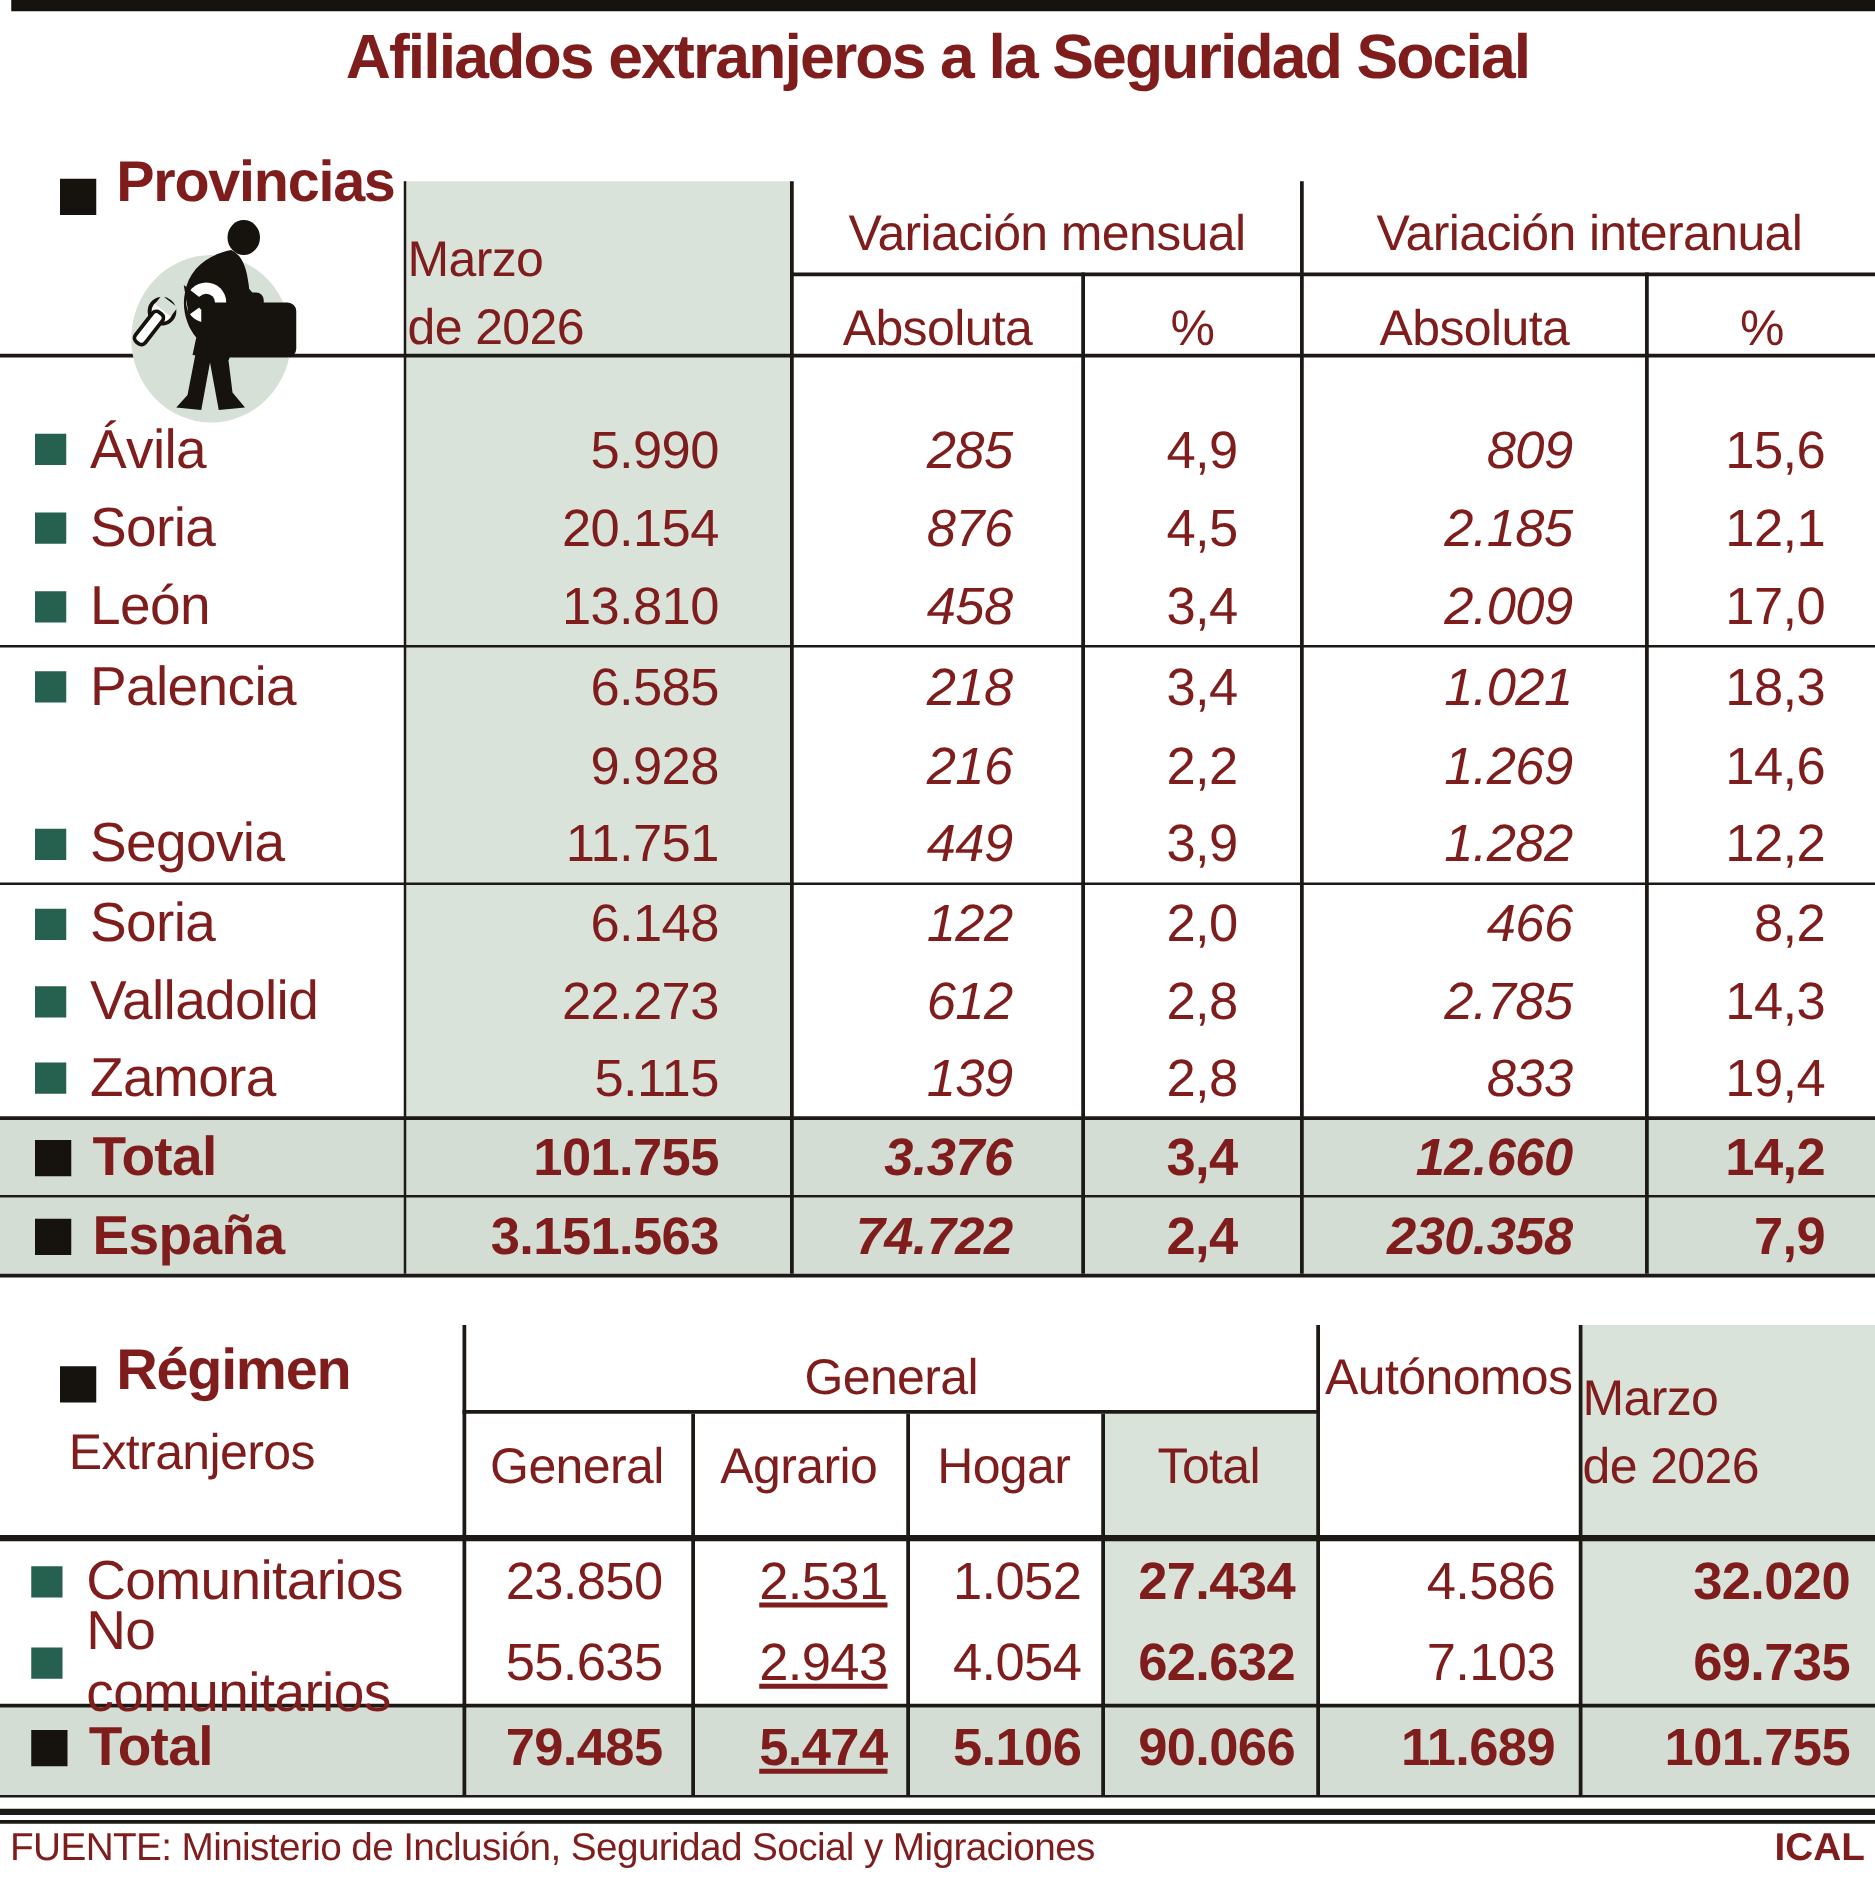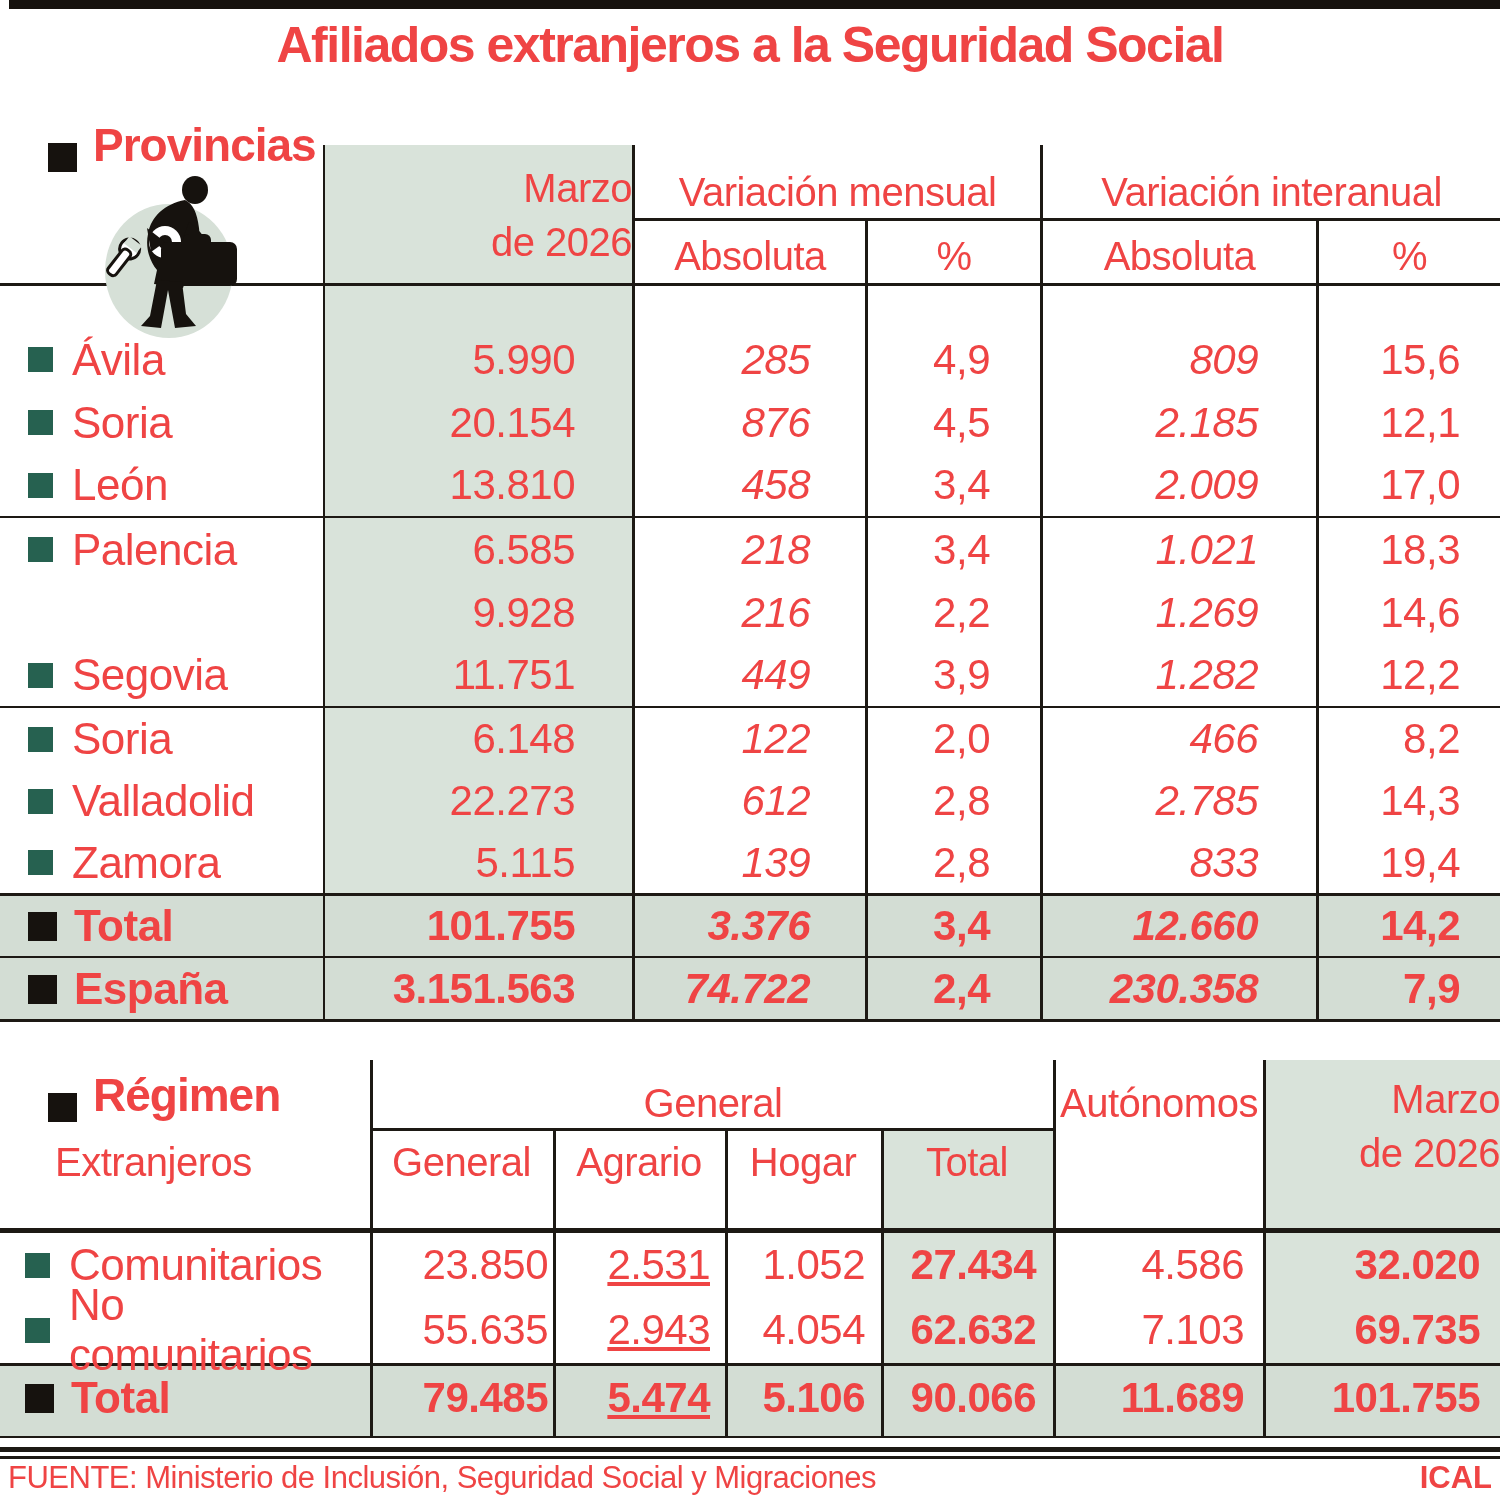--- a/index.html
+++ b/index.html
@@ -1,50 +1,50 @@
 <!DOCTYPE html>
 <html><head>
 <meta charset="utf-8">
 <style>
   html,body{margin:0;padding:0;background:#fff;}
   .canvas{position:relative;width:1500px;height:1505px;background:#fff;overflow:hidden;
-          font-family:"Liberation Sans","DejaVu Sans",sans-serif;color:#ef4444;}
+          font-family:"Liberation Sans","DejaVu Sans",sans-serif;color:#7f1d1d;}
   .line{position:absolute;background:#1d1914;z-index:2;}
   .topbar{position:absolute;left:9px;right:0;top:0;height:9px;background:#16120e;}
   .title{position:absolute;left:0;top:16px;width:100%;text-align:center;
          font-size:50px;font-weight:700;letter-spacing:-1.5px;}
   .sec{position:absolute;display:flex;align-items:flex-end;font-size:46px;font-weight:700;
        letter-spacing:-1px;z-index:4;padding-left:36px;}
   .sec .sq{width:29px;height:29px;background:#16120e;margin-right:16px;flex:0 0 auto;}
   .sublabel{position:absolute;font-size:40px;letter-spacing:-0.5px;z-index:4;}
   .tbl{position:absolute;left:0;width:1500px;}
   .bg{position:absolute;z-index:0;}
   .rowbg{position:absolute;left:0;width:1500px;background:#d3ddd4;z-index:1;}
   .colgreen{background:#d9e3da;}
-  .hc{position:absolute;display:flex;align-items:flex-end;justify-content:center;
-      font-size:40px;letter-spacing:-0.5px;z-index:4;text-align:center;}
+  .hc{position:absolute;display:flex;align-items:flex-start;justify-content:center;
+      font-size:40px;letter-spacing:-0.5px;z-index:4;text-align:center;margin-top:20px;}
   .hc.col2{flex-direction:column;line-height:1.35;}
   .trow{position:absolute;left:0;width:1500px;z-index:4;}
   .cell{position:absolute;top:0;height:100%;display:flex;align-items:center;
         justify-content:flex-end;font-size:42px;letter-spacing:-0.5px;}
   .cell.name{justify-content:flex-start;font-size:44px;}
   .bullet{width:25px;height:25px;background:#266150;margin-right:19px;flex:0 0 auto;}
   .bullet.k{width:29px;height:29px;background:#16120e;margin-right:17px;}
   .it{font-style:italic;}
   .bold .cell{font-weight:700;}
   
   .c0{left:28px;width:300px;}
   .c1{left:330px;width:245px;}
   .c2{left:645px;width:165px;}
   .c3{left:872px;width:118px;}
   .c4{left:1052px;width:206px;}
   .c5{left:1322px;width:138px;}
   
   .q0{left:25px;width:345px;}
-  .q1{left:388px;width:160px;}
+  .q1{left:370px;width:160px;}
   .q2{left:560px;width:150px;text-decoration:underline;}
   .q3{left:732px;width:133px;}
   .q4{left:888px;width:148px;font-weight:700;}
   .q5{left:1060px;width:184px;}
   .q6{left:1272px;width:208px;font-weight:700;}
   .icon-fg{position:absolute;left:95px;top:150px;width:150px;height:200px;z-index:3;}
   .footer-src{position:absolute;left:8px;top:1460px;font-size:31px;letter-spacing:-0.5px;}
   .footer-credit{position:absolute;right:8px;top:1460px;font-size:31px;font-weight:700;}
 </style>
 </head>

